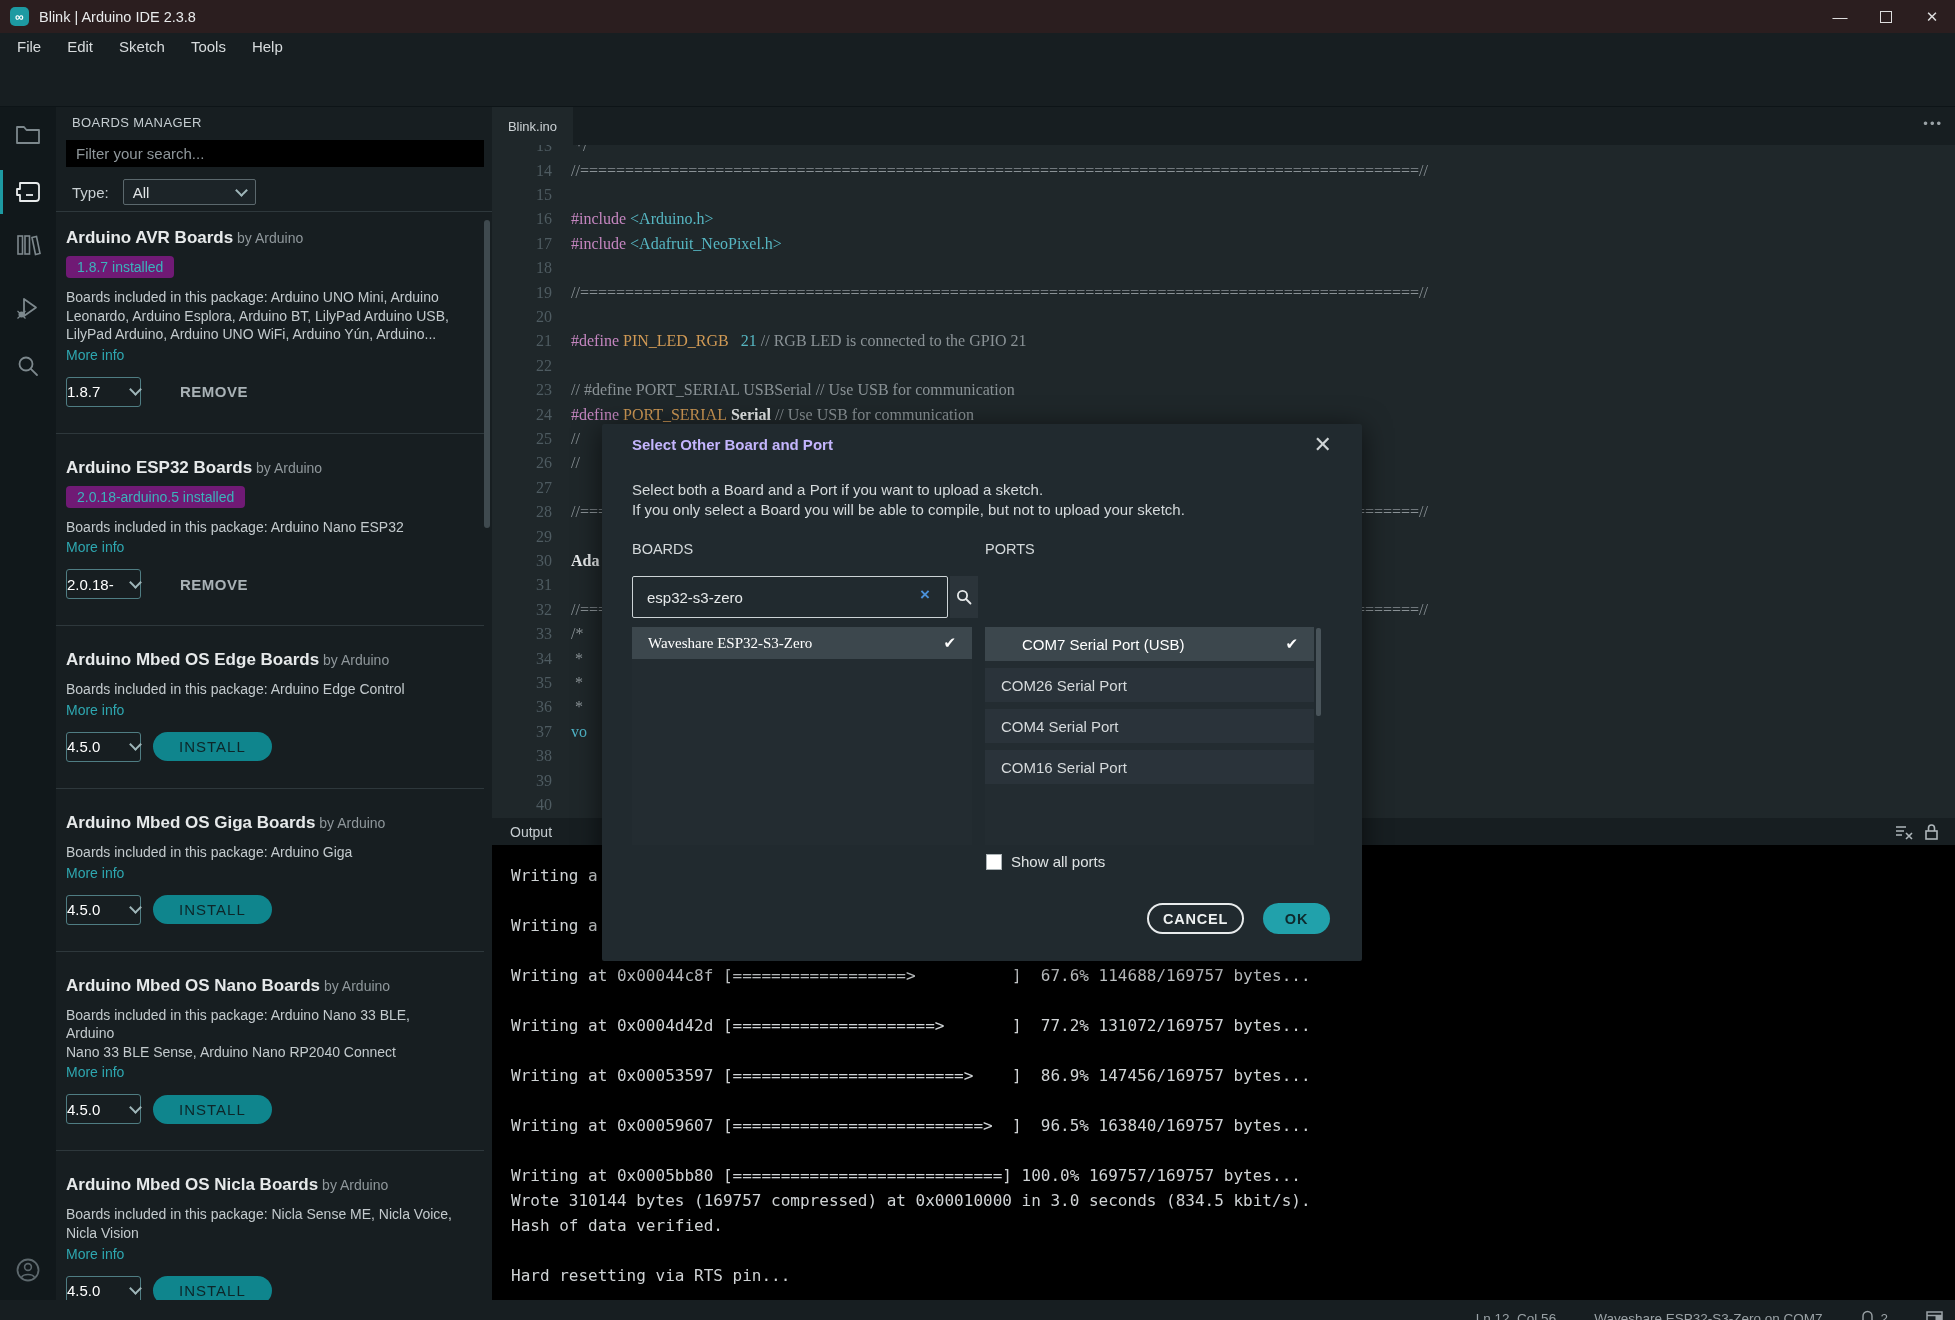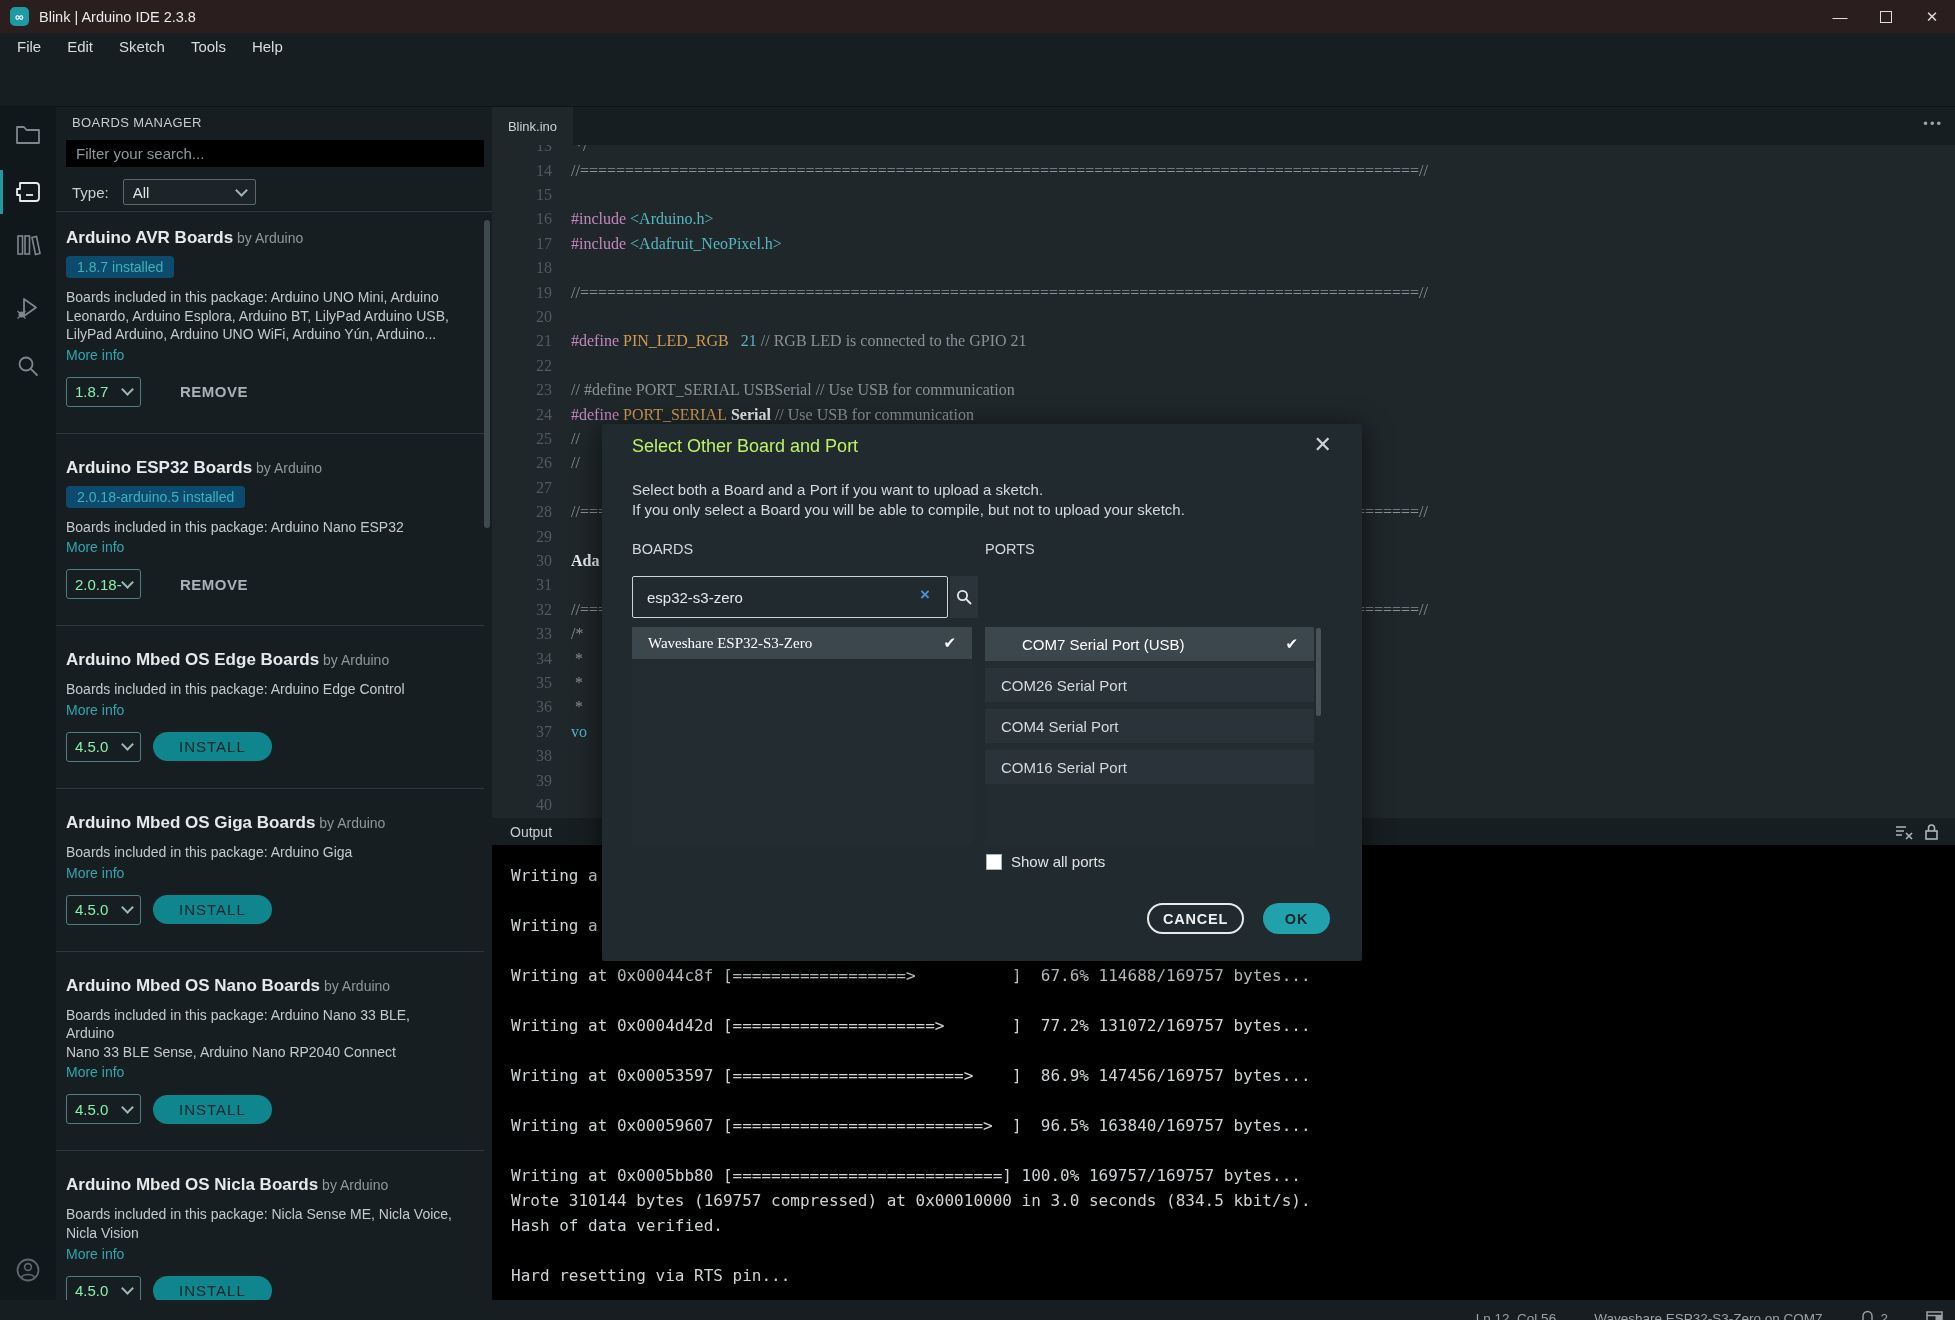--- a/index.html
+++ b/index.html
@@ -46,26 +46,26 @@
   #type-row{position:absolute;left:16px;top:72px;display:flex;align-items:center}
   #type-label{font-size:15px;color:#c9d0d3}
   #type-select{margin-left:14px;width:133px;height:26px;border:1px solid #5b686d;border-radius:2px;background:#1c2428;
                display:flex;align-items:center;justify-content:space-between;padding:0 9px;box-sizing:border-box;font-size:15px;color:#dfe3e4}
   #bm-divider{position:absolute;left:0;top:104px;width:436px;height:1px;background:#2e383c}
   #bm-list{position:absolute;left:0;top:105px;width:428px;bottom:0;overflow:hidden}
   .bm-entry{padding:24px 30px 26px 10px;border-bottom:1px solid #2e383c}
   .bm-entry:first-child{padding-top:16px}
   .bm-name{font-size:17px;font-weight:bold;color:#e6e9ea}
   .bm-by{font-size:14px;color:#8f979b}
-  .bm-badge{display:inline-block;margin-top:8px;padding:3px 11px;border-radius:4px;background:#0c4a6e;color:#3cb2bb;font-size:14px}
+  .bm-badge{display:inline-block;margin-top:8px;padding:3px 11px;border-radius:4px;background:#701a75;color:#3cb2bb;font-size:14px}
   .bm-desc{margin-top:10px;font-size:14px;line-height:18.6px;color:#c3cacd}
   .bm-more{display:block;margin-top:3px;font-size:14px;color:#2ea7b0;text-decoration:none}
   .bm-controls{margin-top:14px;display:flex;align-items:center;height:30px}
   .bm-select{width:75px;height:30px;border:1px solid #4f7d83;border-radius:3px;display:flex;align-items:center;
-             justify-content:space-between;padding:0 8px;box-sizing:border-box;font-size:15px;color:#86efac}
+             justify-content:space-between;padding:0 0;box-sizing:border-box;font-size:15px;color:#ffffff}
   .bm-selval{overflow:hidden;white-space:nowrap;max-width:47px}
   .bm-remove{margin-left:39px;font-weight:bold;font-size:15px;letter-spacing:.5px;color:#a9b2b6}
   .bm-install{margin-left:12px;background:#0f858d;color:#0d2629;font-weight:normal;font-size:15px;letter-spacing:1px;
               border-radius:15px;padding:6px 26px}
   #panel-scrollbar{position:absolute;right:2px;top:113px;width:6px;height:308px;background:#3f4a4f;border-radius:3px}
 
   
   #editor{left:492px;top:107px;right:0;width:1463px;height:711px;background:#1f272a;overflow:hidden}
   #tabbar{position:absolute;left:0;top:0;width:1463px;height:38px;background:#171e21;z-index:2}
   #tab-active{position:absolute;left:0;top:0;width:81px;height:38px;background:#1f272a;display:flex;align-items:center;
@@ -87,21 +87,21 @@
                font-size:16px;line-height:25px;color:#cfd3d5;white-space:pre}
 
   
   #statusbar{left:0;top:1300px;width:1955px;height:36px;background:#171e21;display:flex;align-items:center;
              justify-content:flex-end;font-size:13.5px;color:#9aa2a6;box-sizing:border-box;padding-right:12px}
   #statusbar .sb-item{margin-left:38px;display:flex;align-items:center;gap:5px}
 
   
   #dialog{left:602px;top:424px;width:760px;height:537px;background:#212a2f;z-index:20;
           box-shadow:0 4px 28px rgba(0,0,0,.6);border-radius:2px}
-  #dlg-title{position:absolute;left:30px;top:12px;font-size:18px;font-weight:400;color:#bef264}
+  #dlg-title{position:absolute;left:30px;top:12px;font-size:15px;font-weight:700;color:#c4b5fd}
   #dlg-close{position:absolute;right:30px;top:10px;font-size:22px;color:#cfd4d6;line-height:22px}
   #dlg-desc{position:absolute;left:30px;top:56px;font-size:15px;line-height:19.5px;color:#d4d9db}
   .dlg-col-label{position:absolute;top:117px;font-size:14.5px;color:#d4d9db}
   #dlg-boards-label{left:30px}
   #dlg-ports-label{left:383px}
   #dlg-search{position:absolute;left:30px;top:152px;width:316px;height:42px;background:transparent;
               border:1px solid #ccd3d6;border-radius:2px;box-sizing:border-box;color:#e6e9ea;font-size:15px;
               padding:0 34px 0 14px;outline:none;font-family:"Liberation Sans",sans-serif}
   #dlg-search-clear{position:absolute;left:318px;top:162px;color:#4a90d9;font-size:17px;font-weight:bold;line-height:17px}
   #dlg-search-iconbox{position:absolute;left:348px;top:152px;width:28px;height:42px;background:#2b343a;

